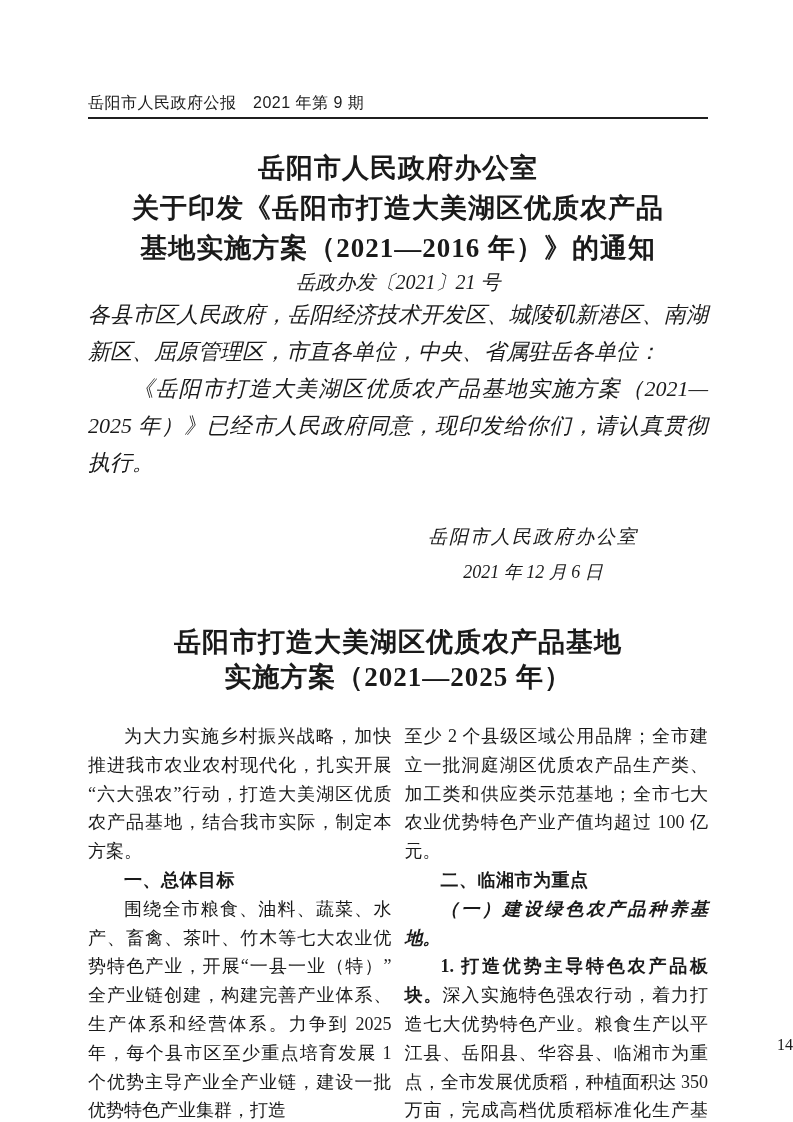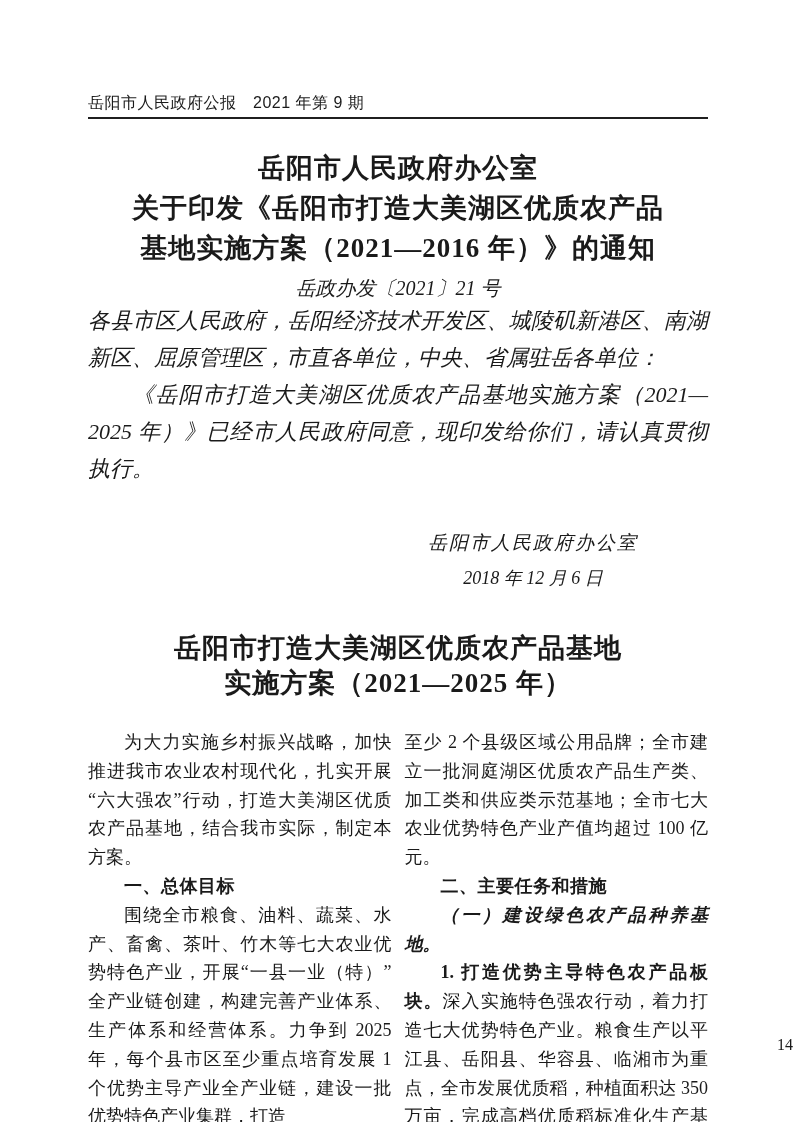--- a/index.html
+++ b/index.html
@@ -29,21 +29,20 @@
   
   .notice-title {
     margin-top: 29px;
     text-align: center;
     font-weight: bold;
     font-size: 27px;
     line-height: 40px;
     letter-spacing: 1px;
   }
   .doc-number {
-    margin-top: 6px;
     text-align: center;
     font-size: 20px;
     line-height: 28px;
     font-style: italic;
   }
   
   .notice-body {
     font-size: 22px;
     line-height: 37px;
     font-style: italic;
@@ -114,37 +113,37 @@
 
   <div class="doc-number">岳政办发〔2021〕21 号</div>
 
   <div class="notice-body">
     <p>各县市区人民政府，岳阳经济技术开发区、城陵矶新港区、南湖新区、屈原管理区，市直各单位，中央、省属驻岳各单位：</p>
     <p class="indent">《岳阳市打造大美湖区优质农产品基地实施方案（2021—2025 年）》已经市人民政府同意，现印发给你们，请认真贯彻执行。</p>
   </div>
 
   <div class="signature">
     <div class="sig-office">岳阳市人民政府办公室</div>
-    <div class="sig-date">2018 年 12 月 6 日</div>
+    <div class="sig-date">2021 年 12 月 6 日</div>
   </div>
 
   <div class="plan-title">
     <div>岳阳市打造大美湖区优质农产品基地</div>
     <div>实施方案（2021—2025 年）</div>
   </div>
 
   <div class="columns">
     <div class="col">
       <p>为大力实施乡村振兴战略，加快推进我市农业农村现代化，扎实开展“六大强农”行动，打造大美湖区优质农产品基地，结合我市实际，制定本方案。</p>
       <p class="sec-head">一、总体目标</p>
       <p>围绕全市粮食、油料、蔬菜、水产、畜禽、茶叶、竹木等七大农业优势特色产业，开展“一县一业（特）”全产业链创建，构建完善产业体系、生产体系和经营体系。力争到 2025 年，每个县市区至少重点培育发展 1 个优势主导产业全产业链，建设一批优势特色产业集群，打造</p>
     </div>
     <div class="col">
       <p class="no-indent">至少 2 个县级区域公用品牌；全市建立一批洞庭湖区优质农产品生产类、加工类和供应类示范基地；全市七大农业优势特色产业产值均超过 100 亿元。</p>
-      <p class="sec-head">二、主要任务和措施</p>
+      <p class="sec-head">二、临湘市为重点</p>
       <p class="sub-head">（一）建设绿色农产品种养基地。</p>
       <p><span class="lead-bold">1. 打造优势主导特色农产品板块。</span><span>深入实施特色强农行动，着力打造七大优势特色产业。粮食生产以平江县、岳阳县、华容县、临湘市为重点，全市发展优质稻，种植面积达 350 万亩，完成高档优质稻标准化生产基地建设 200</span></p>
     </div>
   </div>
 
   <div class="page-number">14</div>
 
 </div>
 
 </body></html>

